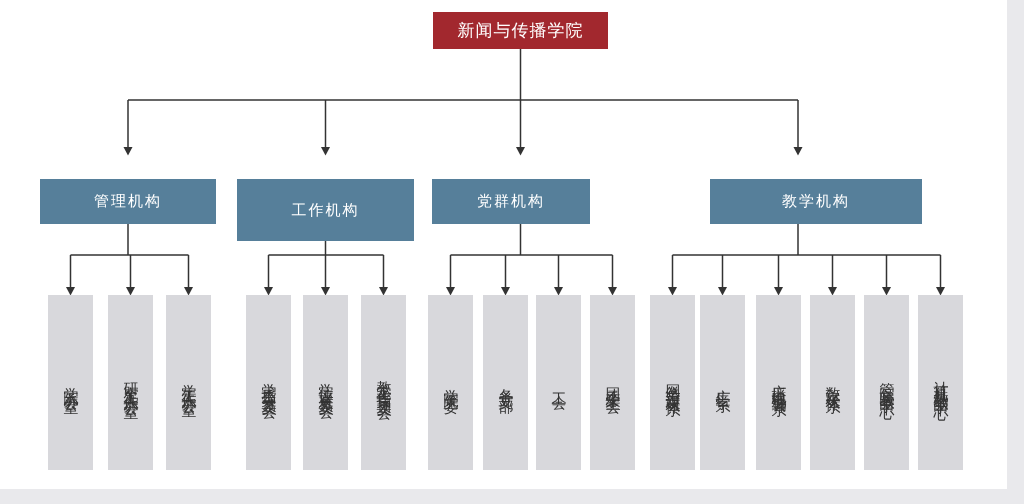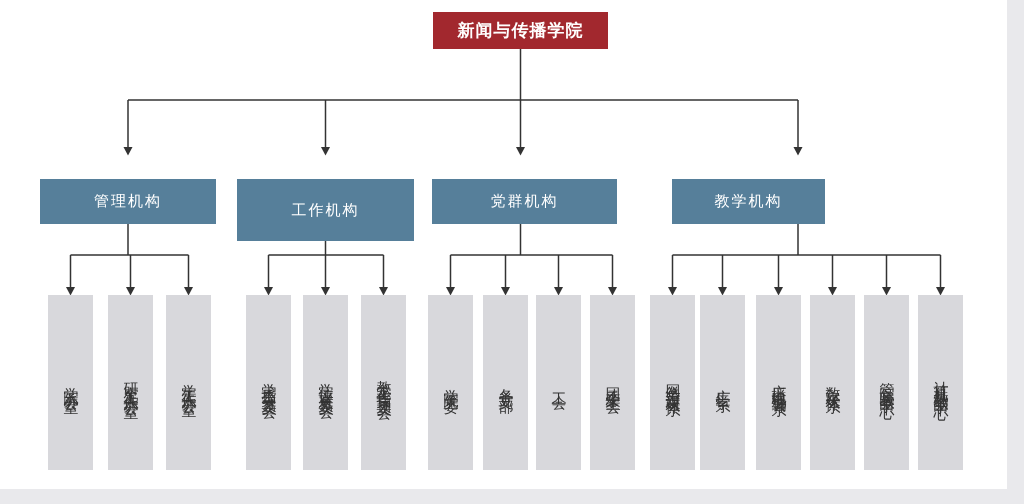--- a/index.html
+++ b/index.html
@@ -1,20 +1,20 @@
 <!DOCTYPE html>
 <html><head>
 <meta charset="utf-8">
 <style>
   html,body{margin:0;padding:0;}
   body{background:#e9e9ec;font-family:"DejaVu Sans","Liberation Sans",sans-serif;}
   .page{position:relative;width:1024px;height:504px;background:#e9e9ec;overflow:hidden;}
   .canvas{position:absolute;left:0;top:0;width:1007px;height:489px;background:#ffffff;}
   .box{position:absolute;display:flex;align-items:center;justify-content:center;box-sizing:border-box;text-align:center;}
-  .root-box{background:#a2282e;color:#ffffff;font-weight:bold;font-size:17px;letter-spacing:1px;}
+  .root-box{background:#a2282e;color:#ffffff;font-weight:normal;font-size:17px;letter-spacing:1px;}
   .group-box{background:#567f9a;color:#ffffff;font-size:15px;letter-spacing:2px;margin-top:24px;}
   .child-box{background:#d8d8dc;color:#333333;}
   .vtext{writing-mode:vertical-rl;font-size:15px;letter-spacing:3px;color:#333333;line-height:1;}
   svg.connectors{position:absolute;left:0;top:0;pointer-events:none;}
   svg.connectors path{stroke:#333333;stroke-width:1.5;fill:none;}
   svg.connectors polygon{fill:#333333;stroke:none;}
 </style>
 </head>
 <body>
 
@@ -82,24 +82,24 @@
     <div class="box root-box" style="left:433px;top:12px;width:175px;height:37px;">
       <span>新闻与传播学院</span>
     </div>
 
     <div class="box group-box" style="left:40px;top:155px;width:176px;height:45px;">
       <span>管理机构</span>
     </div>
     <div class="box group-box" style="left:237px;top:155px;width:177px;height:62px;">
       <span>工作机构</span>
     </div>
-    <div class="box group-box" style="left:432px;top:155px;width:185px;height:45px;">
+    <div class="box group-box" style="left:432px;top:155px;width:158px;height:45px;">
       <span>党群机构</span>
     </div>
-    <div class="box group-box" style="left:672px;top:155px;width:153px;height:45px;">
+    <div class="box group-box" style="left:710px;top:155px;width:212px;height:45px;">
       <span>教学机构</span>
     </div>
 
     <div class="box child-box" style="left:48px;top:295px;width:45px;height:175px;">
       <span class="vtext">学院办公室</span>
     </div>
     <div class="box child-box" style="left:108px;top:295px;width:45px;height:175px;">
       <span class="vtext">研究生工作办公室</span>
     </div>
     <div class="box child-box" style="left:166px;top:295px;width:45px;height:175px;">

